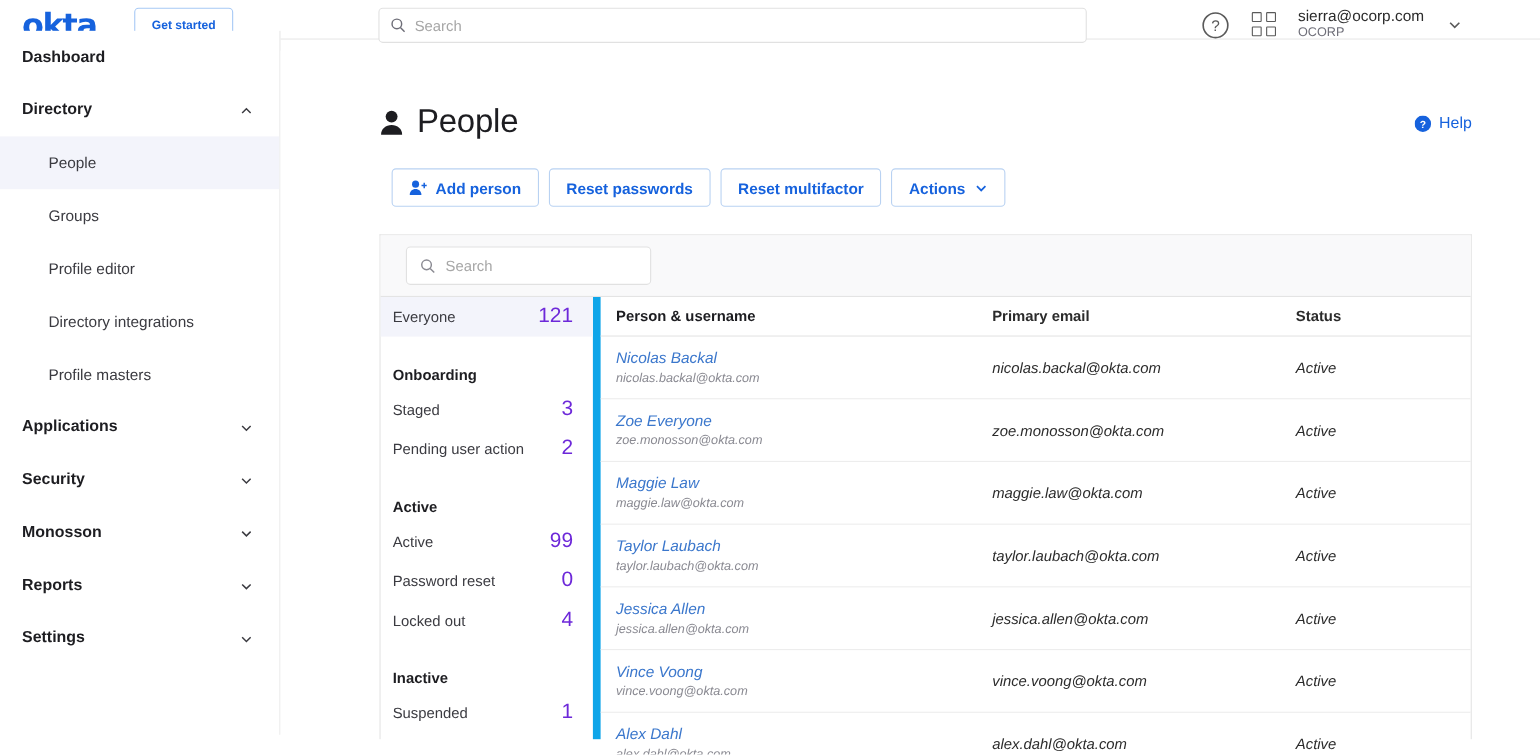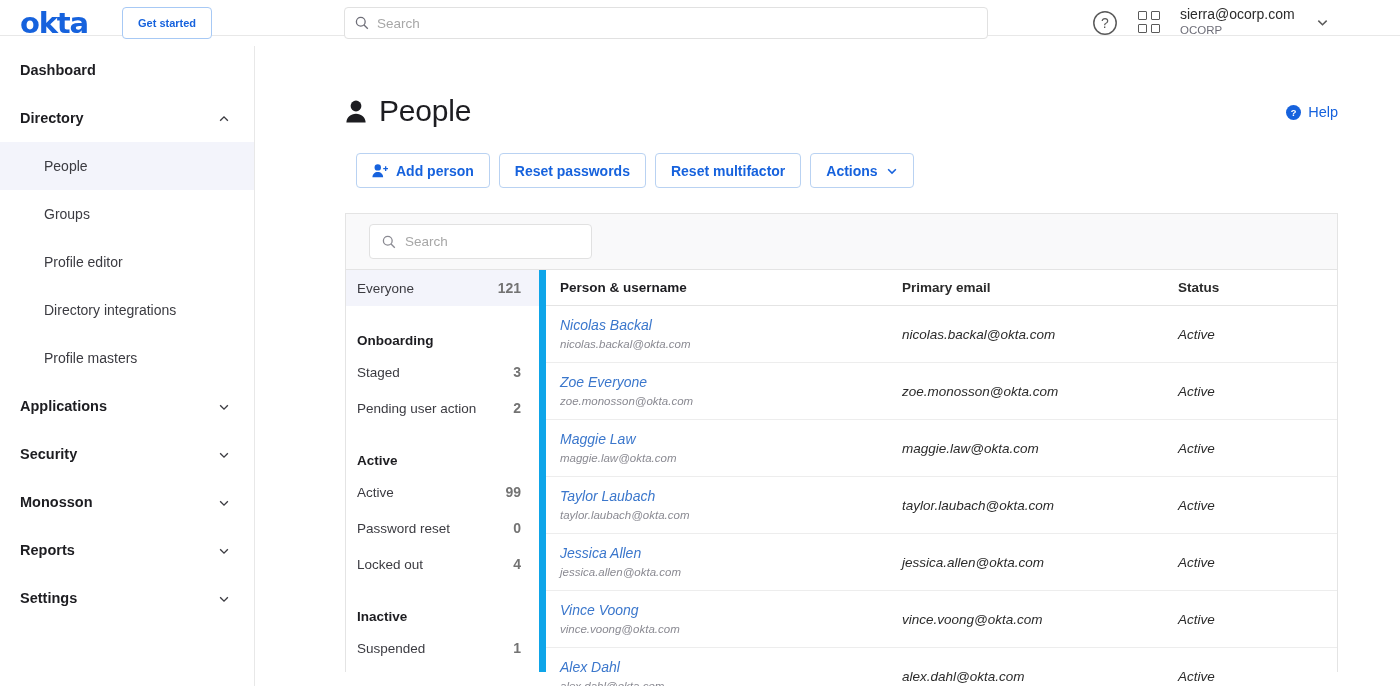--- a/index.html
+++ b/index.html
@@ -115,21 +115,21 @@
     position: absolute;
     left: 1316px;
     top: 16px;
     width: 13px; height: 13px;
     cursor: pointer;
   }
 
   
   .sidebar {
     position: absolute;
-    top: 46px; left: 0;
+    top: 28px; left: 0;
     width: 255px;
     height: 640px;
     background: #ffffff;
     border-right: 1px solid #e8e8e8;
     overflow: hidden;
   }
 
   .nav-top {
     height: 48px;
     display: flex;
@@ -263,21 +263,21 @@
     height: 36px;
     display: flex;
     align-items: center;
     justify-content: space-between;
     padding: 0 18px 0 11px;
     font-size: 13.5px;
     color: #3b3b41;
     cursor: pointer;
   }
   .frow.sel { background: #f3f4fb; }
-  .frow .cnt { font-size: 14px; color: #737373; font-weight: bold; }
+  .frow .cnt { font-size: 19px; color: #6d28d9; }
   .fgroup {
     height: 36px;
     display: flex;
     align-items: flex-end;
     padding: 0 0 6px 11px;
     font-size: 13.5px;
     font-weight: 700;
     color: #1d1d21;
   }
   .fspace { height: 12px; }

